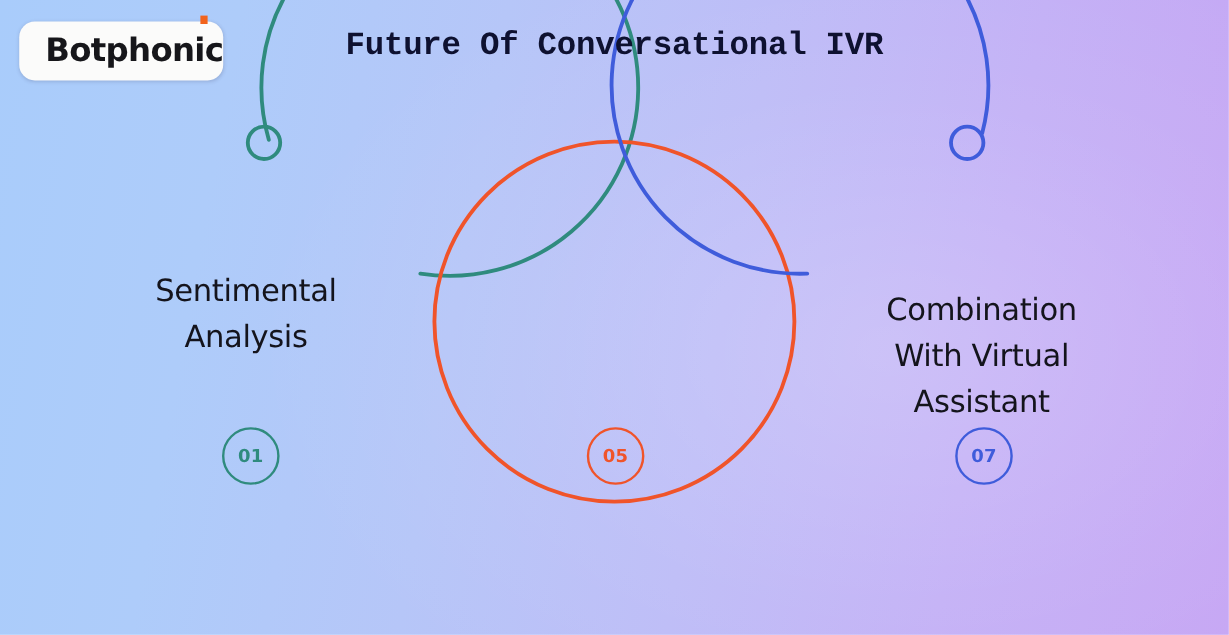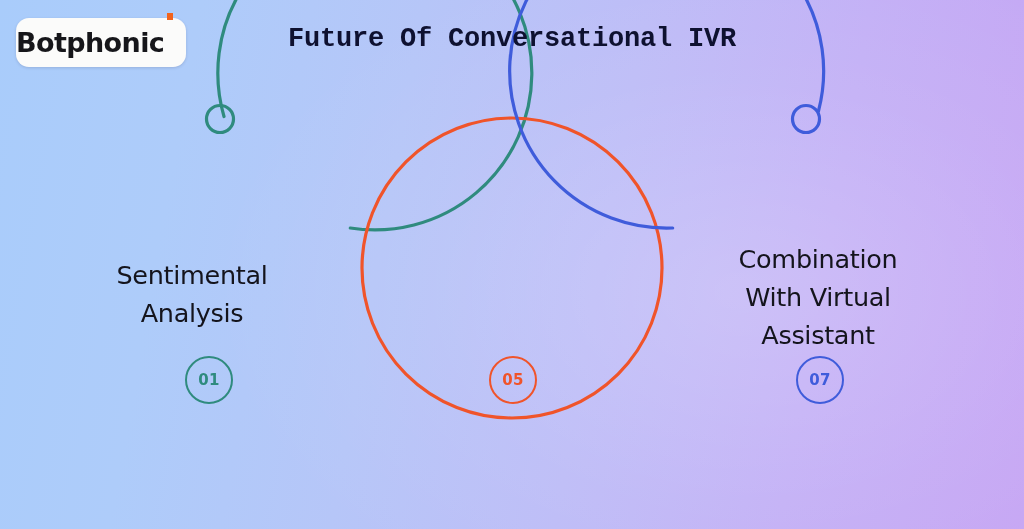--- a/index.html
+++ b/index.html
@@ -44,21 +44,21 @@
     position: absolute;
     left: 16px;
     top: 18px;
     width: 170px;
     height: 49px;
     background: #fbfbfa;
     border-radius: 13px;
     box-shadow: 0 1px 3px rgba(40,40,80,0.17);
     display: flex;
     align-items: center;
-    justify-content: flex-start;
+    justify-content: flex-end;
     z-index: 6;
   }
   #logo-text {
     position: relative;
     font-family: "DejaVu Sans", sans-serif;
     font-weight: 700;
     font-size: 27px;
     letter-spacing: -0.6px;
     color: #16161a;
     line-height: 1;
@@ -104,21 +104,21 @@
     text-align: center;
     font-family: "DejaVu Sans", "Liberation Sans", sans-serif;
     font-weight: 400;
     font-size: 25.5px;
     line-height: 38px;
     letter-spacing: -0.3px;
     color: #14141c;
     z-index: 4;
     white-space: pre-line;
   }
-  #caption-1 { left:  72px; top: 224px; width: 240px; margin-top: 32px; }
+  #caption-1 { left:  85px; top: 224px; width: 240px; }
   #caption-2 { left: 382px; top: 205px; width: 260px; }
   #caption-3 { left: 696px; top: 240px; width: 244px; }
 
   
   .badge {
     position: absolute;
     width: 44px;
     height: 44px;
     border-radius: 50%;
     border-style: solid;

